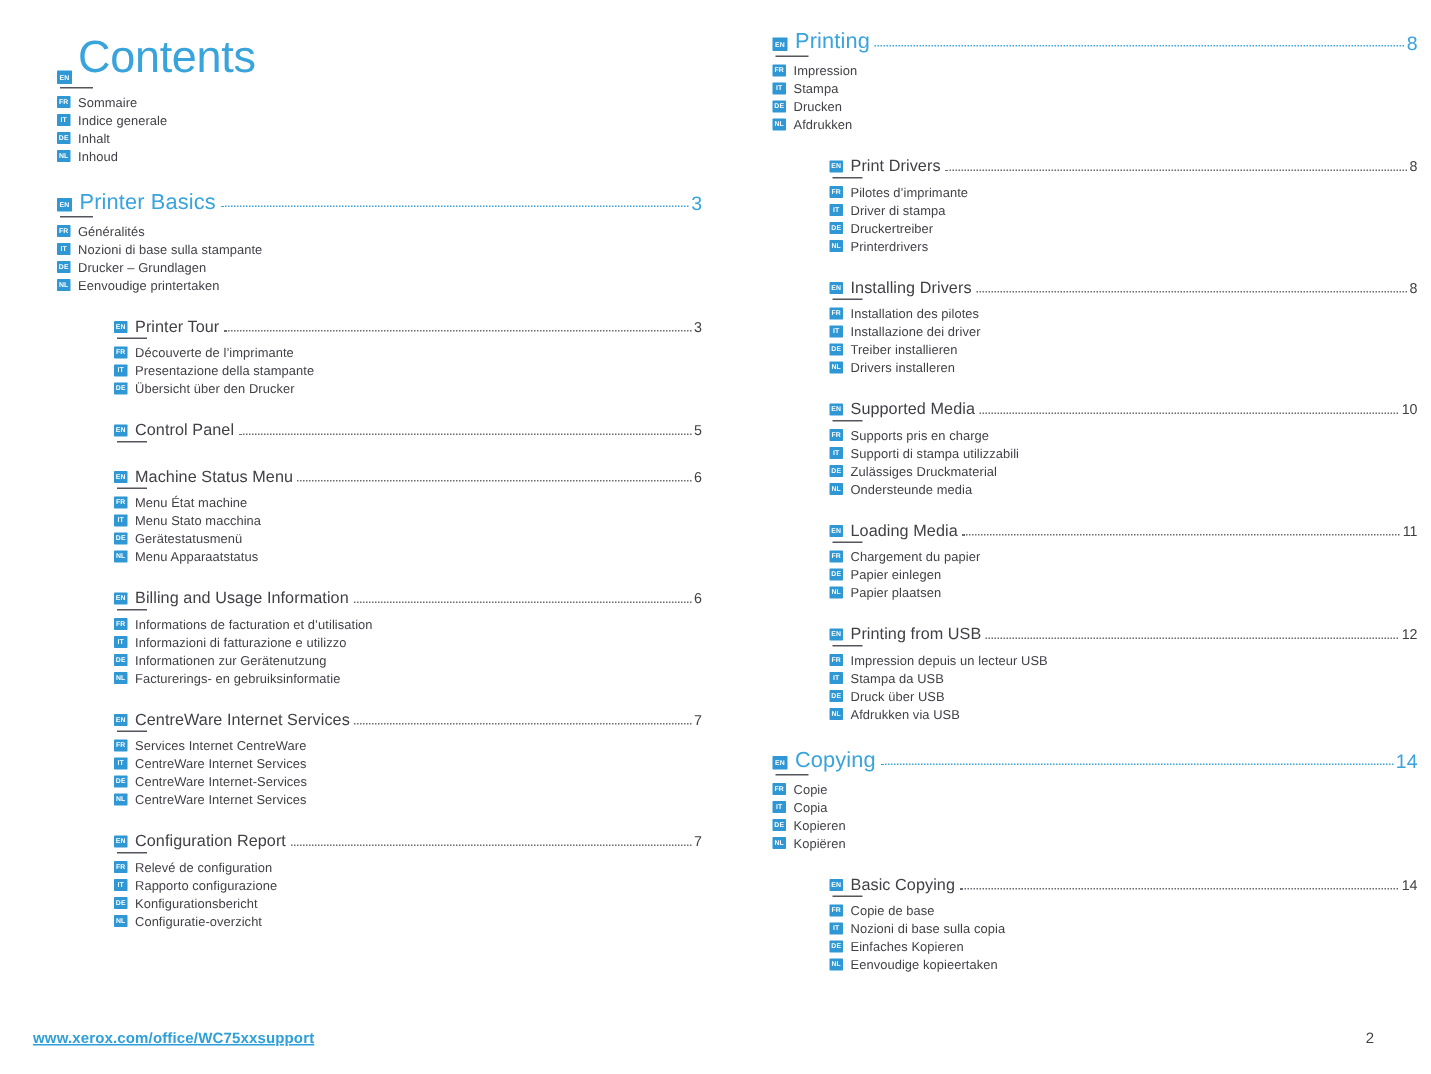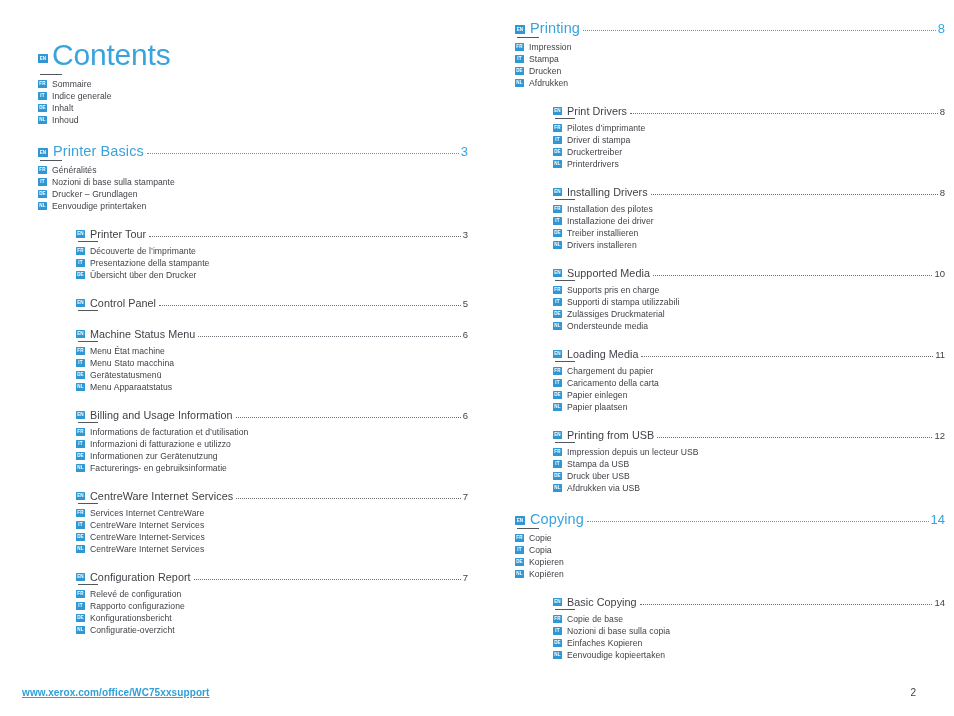--- a/index.html
+++ b/index.html
@@ -26,22 +26,22 @@
     position: absolute;
     top: 0;
     width: 430px;
   }
   .col-left  { left: 38px; }
   .col-right { left: 515px; }
 
   
   .title-row {
     display: flex;
-    align-items: center;
-    margin-top: 44px;
+    align-items: flex-end;
+    margin-top: 28px;
     margin-bottom: 2px;
   }
   .doc-title {
     font-size: 30px;
     font-weight: 400;
     color: #39a3dc;
     line-height: 34px;
     letter-spacing: -0.2px;
     margin-left: 4px;
     margin-top: -6px;
@@ -475,24 +475,20 @@
               <span class="leader dark"></span>
               <span class="pg dark">11</span>
             </div>
             <div class="rule"></div>
             <div class="sub-trans-wrap">
               <div class="trans">
                 <span class="badge">FR</span>
                 <span class="trans-label">Chargement du papier</span>
               </div>
               <div class="trans">
-                <span class="badge">IT</span>
-                <span class="trans-label">Caricamento della carta</span>
-              </div>
-              <div class="trans">
                 <span class="badge">DE</span>
                 <span class="trans-label">Papier einlegen</span>
               </div>
               <div class="trans">
                 <span class="badge">NL</span>
                 <span class="trans-label">Papier plaatsen</span>
               </div>
             </div>
           </div>
           <div class="subsection">

